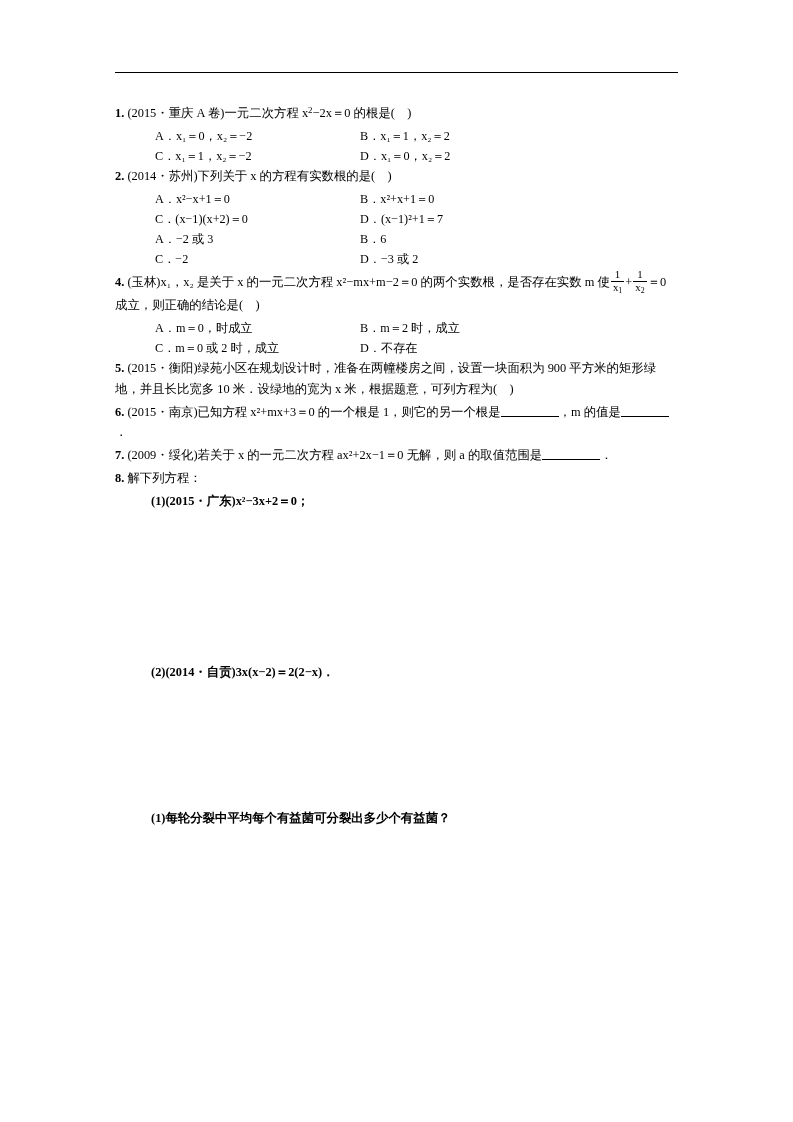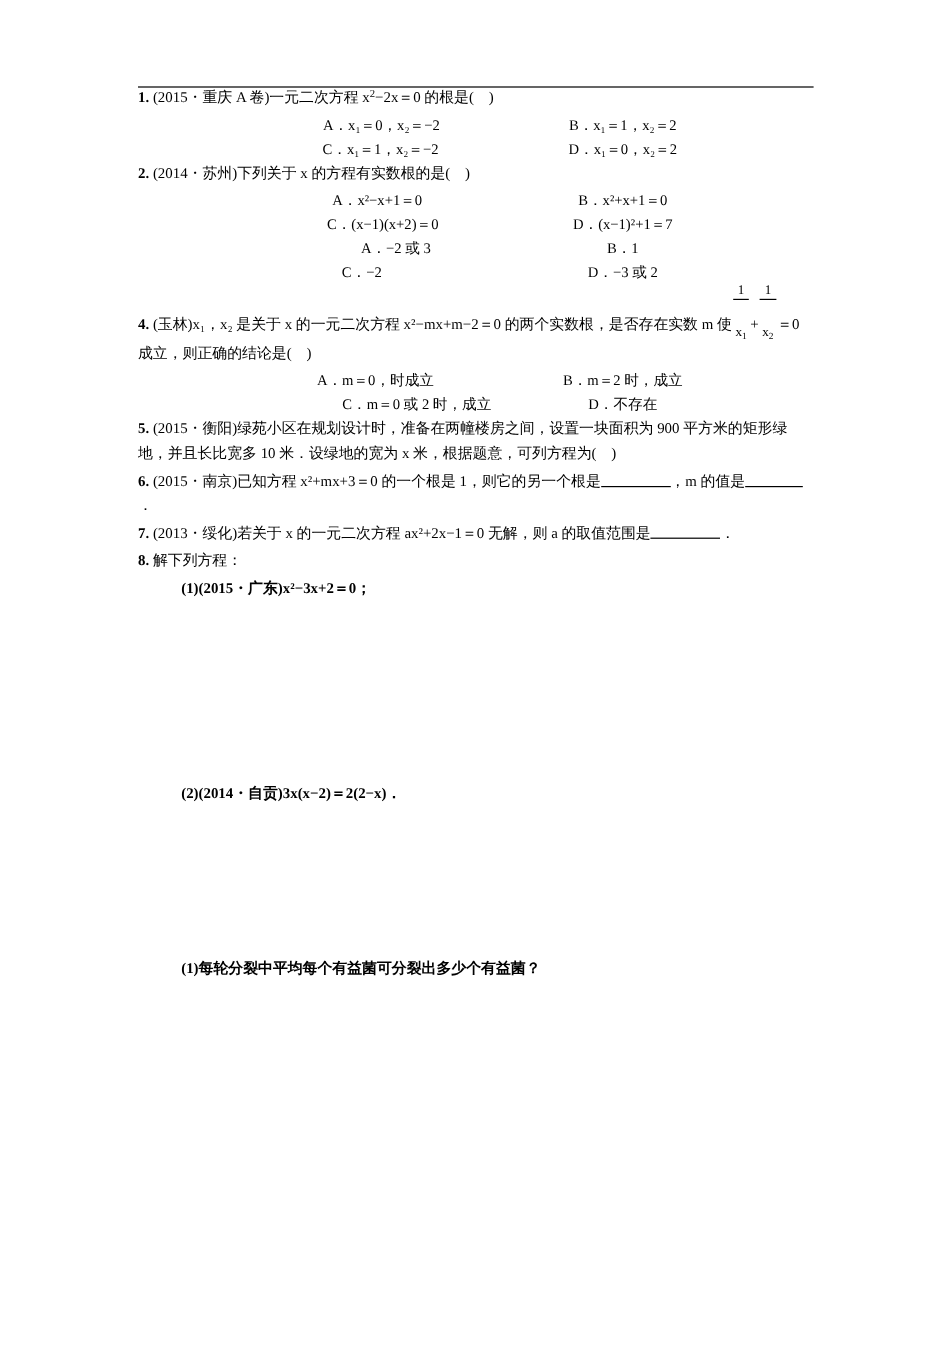--- a/index.html
+++ b/index.html
@@ -24,21 +24,21 @@
     position: absolute;
     left: 115px;
     top: 72px;
     width: 563px;
     height: 0;
     border-top: 1px solid #000;
   }
   .content {
     position: absolute;
     left: 115px;
-    top: 71px;
+    top: 103px;
     width: 563px;
   }
   .q {
     margin-bottom: 3px;
     font-size: 12.4px;
     line-height: 1.62;
   }
   .qnum {
     font-weight: bold;
     font-family: "Liberation Serif", serif;
@@ -46,21 +46,20 @@
   .qbody {
     display: inline;
   }
   .opts {
     margin-left: 40px;
     font-size: 12.2px;
     line-height: 1.64;
   }
   .opts .row {
     display: flex;
-    justify-content: center;
   }
   .opts .row .o {
     flex: 0 0 auto;
   }
   .opt2 { width: 205px; }
   .opt2b { width: auto; }
   .sub {
     margin-left: 36px;
     font-size: 12.4px;
     line-height: 1.7;
@@ -86,21 +85,20 @@
     margin: 0 1px;
   }
   .frac .num {
     display: block;
     border-bottom: 1px solid #000;
     padding: 0 2px;
   }
   .frac .den {
     display: block;
     padding: 0 2px;
-    margin-top: 22px;
   }
   .blank {
     display: inline-block;
     border-bottom: 1px solid #000;
     width: 58px;
     height: 0.95em;
     vertical-align: -0.08em;
   }
   .blank-sm {
     display: inline-block;
@@ -145,21 +143,21 @@
       </div>
       <div class="row">
         <span class="o opt2">C．(x−1)(x+2)＝0</span>
         <span class="o opt2b">D．(x−1)²+1＝7</span>
       </div>
     </div>
 
     <div class="opts">
       <div class="row">
         <span class="o opt2">A．−2 或 3</span>
-        <span class="o opt2b">B．1</span>
+        <span class="o opt2b">B．6</span>
       </div>
       <div class="row">
         <span class="o opt2">C．−2</span>
         <span class="o opt2b">D．−3 或 2</span>
       </div>
     </div>
 
     <div class="q">
       <span class="qnum">4.</span>
       <span class="qbody">(玉林)x₁，x₂ 是关于 x 的一元二次方程 x²−mx+m−2＝0 的两个实数根，是否存在实数 m 使</span><span class="frac"><span class="num">1</span><span class="den">x<sub>1</sub></span></span>+<span class="frac"><span class="num">1</span><span class="den">x<sub>2</sub></span></span><span>＝0 成立，则正确的结论是(　)</span>
@@ -180,21 +178,21 @@
       <span class="qbody">(2015・衡阳)绿苑小区在规划设计时，准备在两幢楼房之间，设置一块面积为 900 平方米的矩形绿地，并且长比宽多 10 米．设绿地的宽为 x 米，根据题意，可列方程为(　)</span>
     </div>
 
     <div class="q">
       <span class="qnum">6.</span>
       <span class="qbody">(2015・南京)已知方程 x²+mx+3＝0 的一个根是 1，则它的另一个根是</span><span class="blank"></span><span>，m 的值是</span><span class="blank-sm"></span><span>．</span>
     </div>
 
     <div class="q">
       <span class="qnum">7.</span>
-      <span class="qbody">(2013・绥化)若关于 x 的一元二次方程 ax²+2x−1＝0 无解，则 a 的取值范围是</span><span class="blank"></span><span>．</span>
+      <span class="qbody">(2009・绥化)若关于 x 的一元二次方程 ax²+2x−1＝0 无解，则 a 的取值范围是</span><span class="blank"></span><span>．</span>
     </div>
 
     <div class="q">
       <span class="qnum">8.</span>
       <span class="qbody">解下列方程：</span>
     </div>
     <div class="sub">(1)(2015・广东)x²−3x+2＝0；</div>
     <div class="gap-sm"></div>
     <div class="sub">(2)(2014・自贡)3x(x−2)＝2(2−x)．</div>
     <div class="gap-md"></div>

